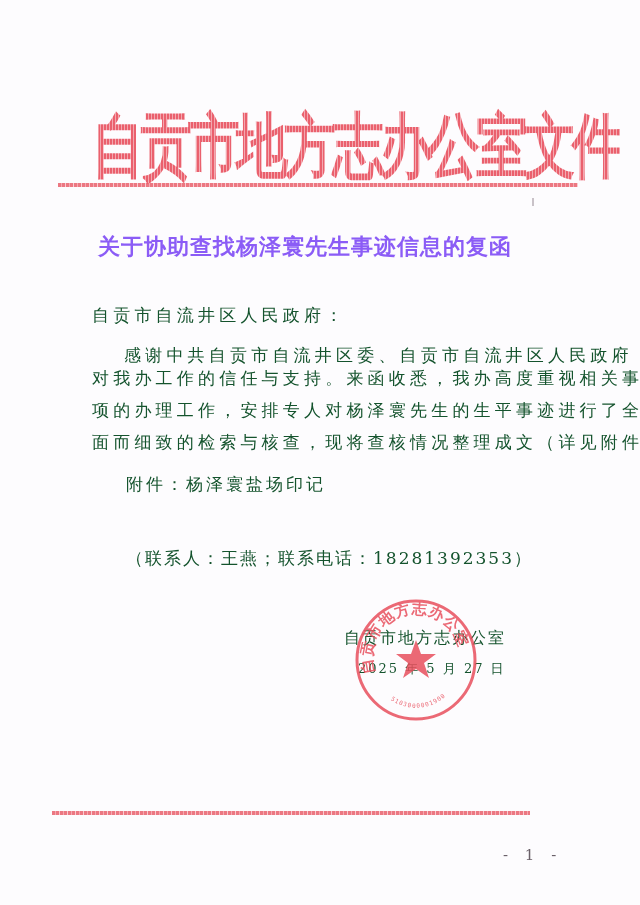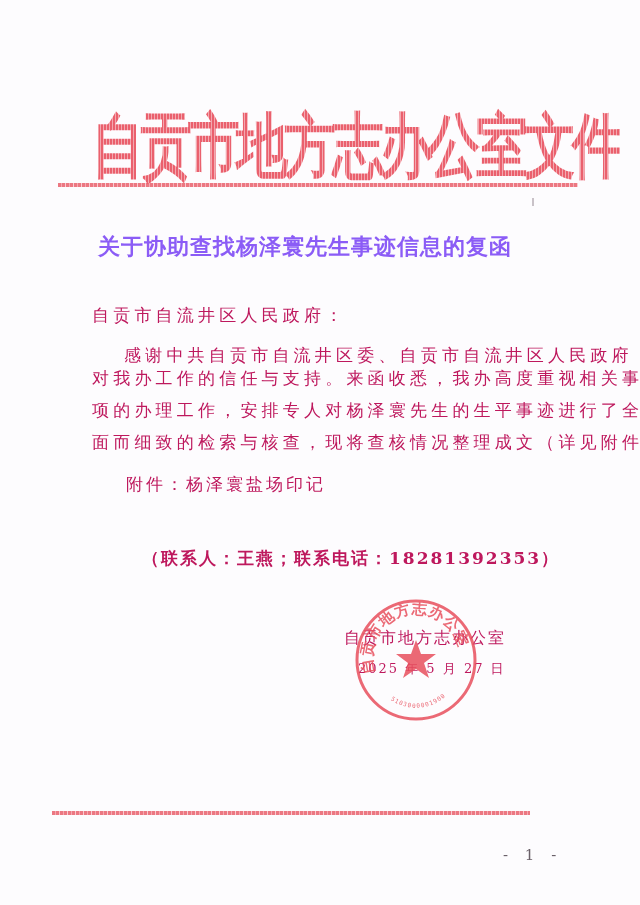--- a/index.html
+++ b/index.html
@@ -52,30 +52,30 @@
       font-size: 22px;
       font-weight: bold;
       letter-spacing: 1px;
       color: #8b5cf6;
       white-space: nowrap;
     }
     .body-text {
       position: absolute;
       font-size: 17px;
       letter-spacing: 4.2px;
-      color: #be185d;
+      color: #14532d;
       white-space: nowrap;
     }
     .salutation { left: 92px; top: 304px; }
     .para-line1 { left: 124px; top: 344px; }
     .para-line2 { left: 92px; top: 367px; }
     .para-line3 { left: 92px; top: 399px; }
     .para-line4 { left: 92px; top: 431px; }
     .attachment { left: 126px; top: 473px; letter-spacing: 3px; text-align: right; }
-    .contact { left: 142px; top: 547px; letter-spacing: 2px; font-weight: bold; }
+    .contact { left: 126px; top: 547px; letter-spacing: 2px; }
     .signature-org { left: 344px; top: 628px; font-size: 16px; letter-spacing: 2px; }
     .signature-date { left: 358px; top: 660px; font-size: 13px; letter-spacing: 2px; }
     .seal {
       position: absolute;
       left: 354px; top: 598px;
       width: 124px; height: 124px;
       pointer-events: none;
       opacity: 0.85;
     }
     .page-number {

